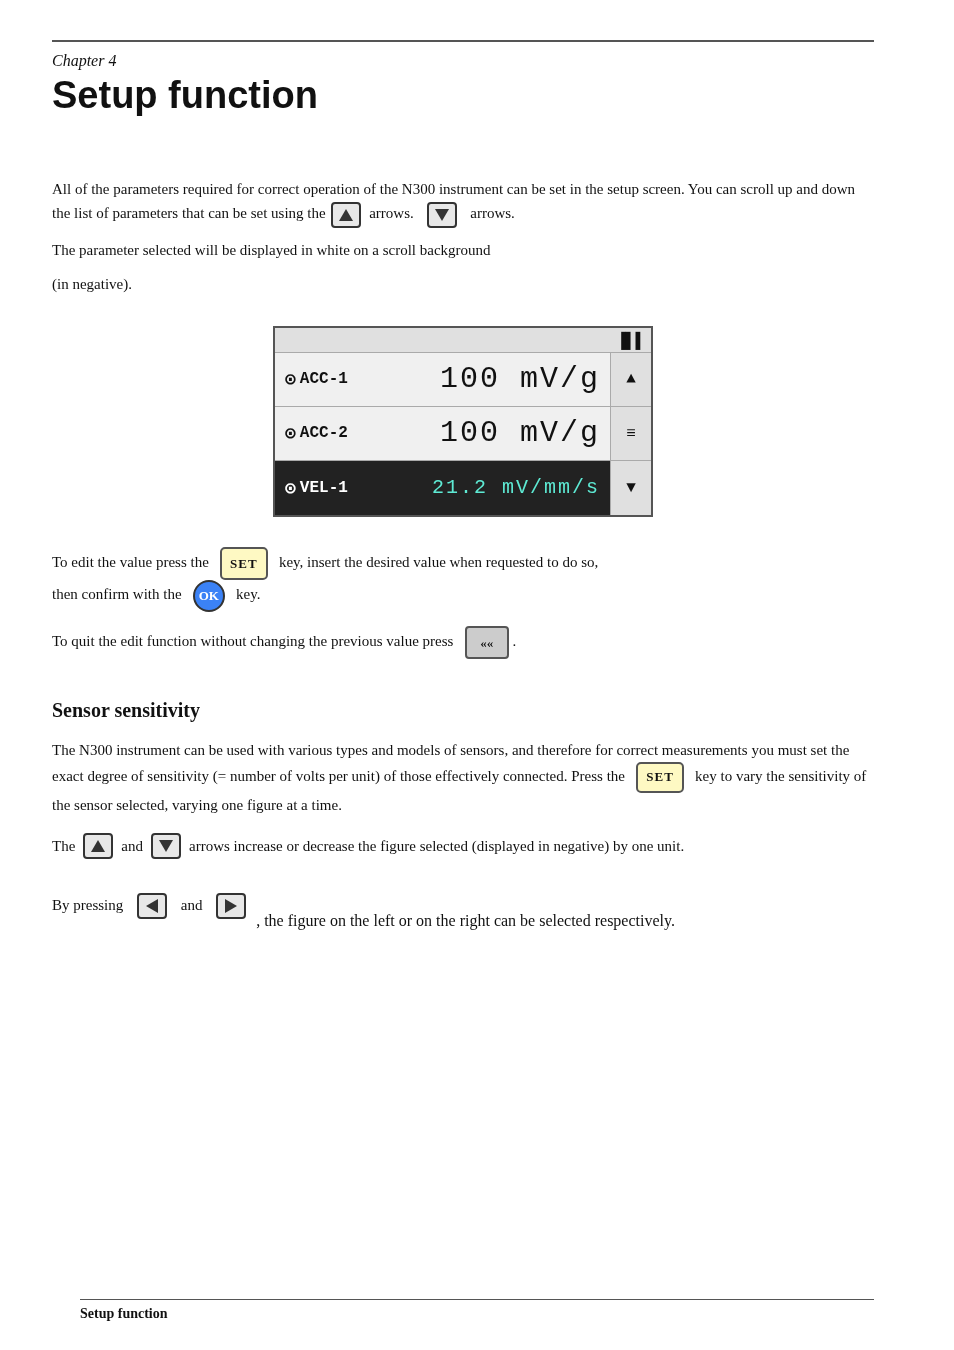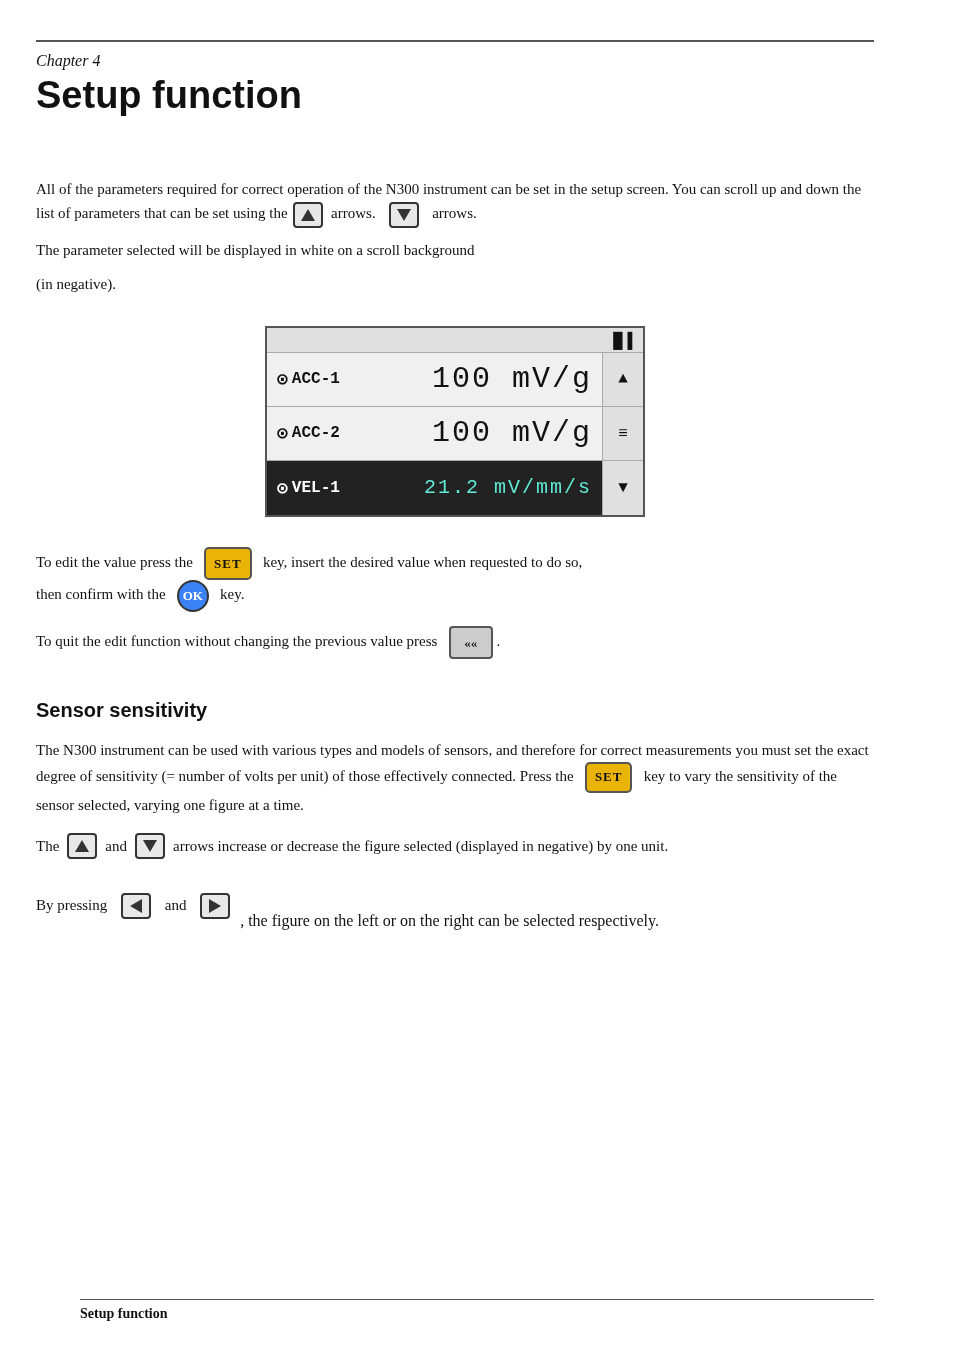--- a/index.html
+++ b/index.html
@@ -7,21 +7,21 @@
       width: 954px;
       min-height: 1350px;
       background: #fff;
       font-family: 'Times New Roman', Times, serif;
       color: #111;
       position: relative;
     }
     .page {
       width: 954px;
       min-height: 1350px;
-      padding: 40px 80px 60px 36px;
+      padding: 40px 80px 60px 52px;
       position: relative;
     }
     .top-rule {
       border-top: 2px solid #555;
       margin-bottom: 10px;
     }
     .chapter-label {
       font-style: italic;
       font-size: 16px;
       margin-bottom: 4px;
@@ -82,21 +82,21 @@
       height: 0;
       border-top: 7px solid transparent;
       border-bottom: 7px solid transparent;
       border-left: 12px solid #333;
     }
     .btn-set {
       display: inline-flex;
       align-items: center;
       justify-content: center;
       border: 2px solid #555;
-      background: #eab308;
+      background: #fef9c3;
       border-radius: 5px;
       padding: 3px 8px;
       font-size: 13px;
       font-weight: bold;
       vertical-align: middle;
       min-width: 44px;
       min-height: 28px;
       letter-spacing: 1px;
     }
     .btn-ok {
@@ -196,21 +196,21 @@
       font-size: 16px;
       cursor: pointer;
     }
     .sidebar-btn:last-child {
       border-bottom: none;
     }
     .section-heading {
       font-size: 20px;
       font-weight: bold;
       margin: 40px 0 16px 0;
-      font-family: Liberation Sans, sans-serif;
+      font-family: Liberation Serif, serif;
     }
     .bottom-rule {
       border-bottom: 1.5px solid #555;
       margin-top: auto;
       position: absolute;
       bottom: 50px;
       left: 80px;
       right: 80px;
     }
     .footer-text {

